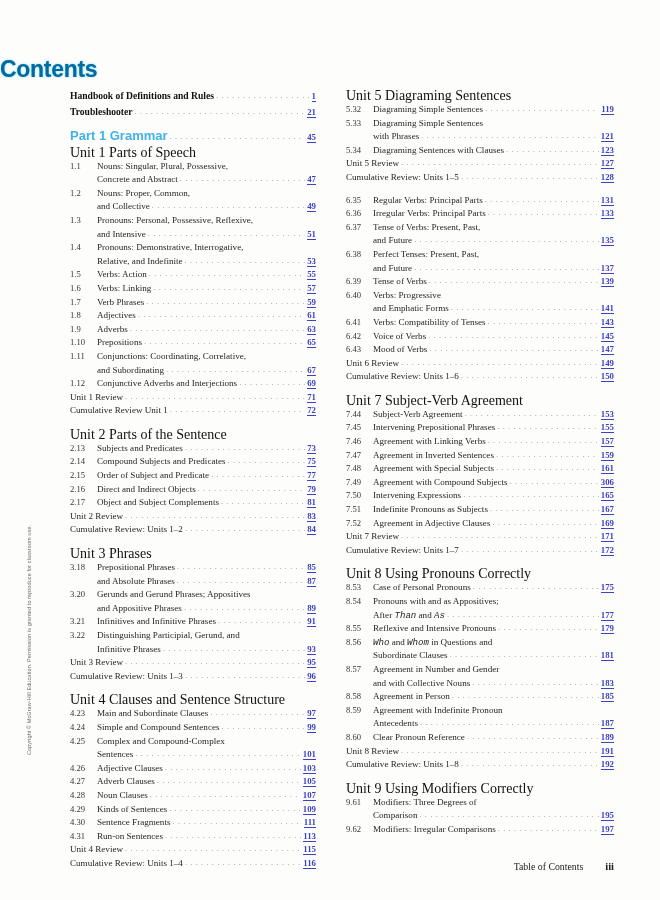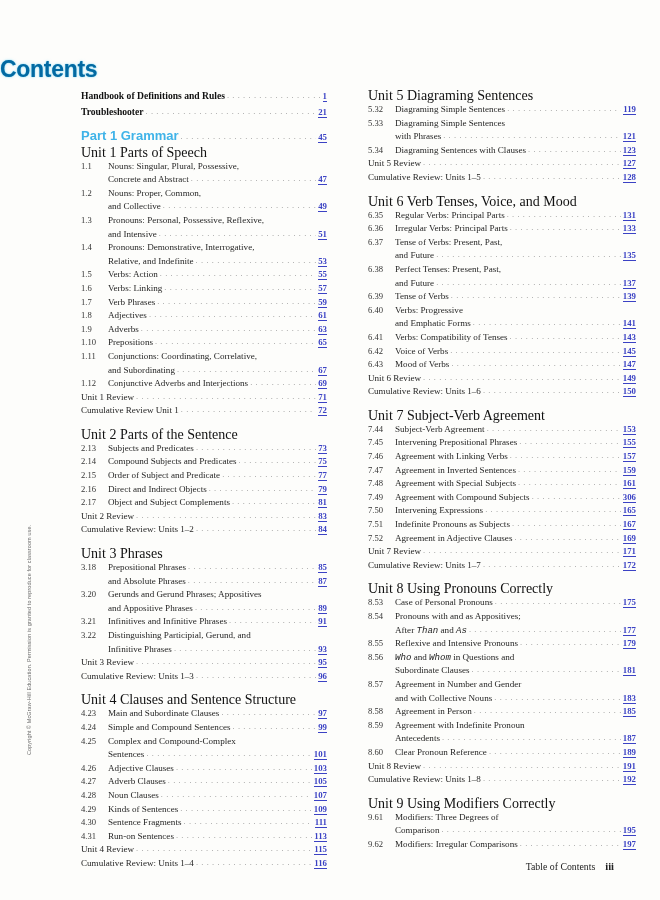--- a/index.html
+++ b/index.html
@@ -47,21 +47,21 @@
 
   
   #cols {
     position: absolute;
     top: 88px;
     left: 0;
     width: 660px;
     display: flex;
     gap: 0px;
   }
-  .col { width: 330px; padding: 0 8px 0 12px; margin-left: 11px; }
+  .col { width: 330px; padding: 0 8px 0 12px; }
   .col.left  { padding-left: 70px; padding-right: 14px; }
   .col.right { padding-left: 16px; padding-right: 46px; }
 
   
   .entry {
     display: flex;
     align-items: flex-start;
     font-size: 9.1px;
     line-height: 13.6px;
     color: #262626;
@@ -134,21 +134,21 @@
 
   
   #footer {
     position: absolute;
     bottom: 28px;
     right: 46px;
     font-size: 9.8px;
     color: #222;
     display: flex;
     align-items: flex-end;
-    gap: 10px;
+    gap: 22px;
   }
   #footer .folio { font-weight: bold; font-size: 10.5px; }
 </style>
 </head>
 <body>
 
 <div id="page">
 
   <div id="copyright">Copyright © McGraw-Hill Education. Permission is granted to reproduce for classroom use.</div>
 
@@ -578,21 +578,20 @@
           </span>
         </div>
         <div class="entry review">
           <span class="txtwrap">
             <span class="txt">Cumulative Review: Units 1–5</span>
             <span class="leader">. . . . . . . . . . . . . . . . . . . . . . . . . . . . . . . . . . . . . . . . . . . . . . . . . . . . . . . . . . . . . . . . . . . . . . . . . . . . . . . . . . . . . . . . . . </span>
             <span class="pg">128</span>
           </span>
         </div>
         <div class="gap"></div>
-        <div class="unit-head">Unit 6 Verb Tenses, Voice, and Mood</div>
         <div class="entry">
           <span class="num">6.35</span>
           <span class="txtwrap">
             <span class="txt">Regular Verbs: Principal Parts</span>
             <span class="leader">. . . . . . . . . . . . . . . . . . . . . . . . . . . . . . . . . . . . . . . . . . . . . . . . . . . . . . . . . . . . . . . . . . . . . . . . . . . . . . . . . . . . . . . . . . </span>
             <span class="pg">131</span>
           </span>
         </div>
         <div class="entry">
           <span class="num">6.36</span>

